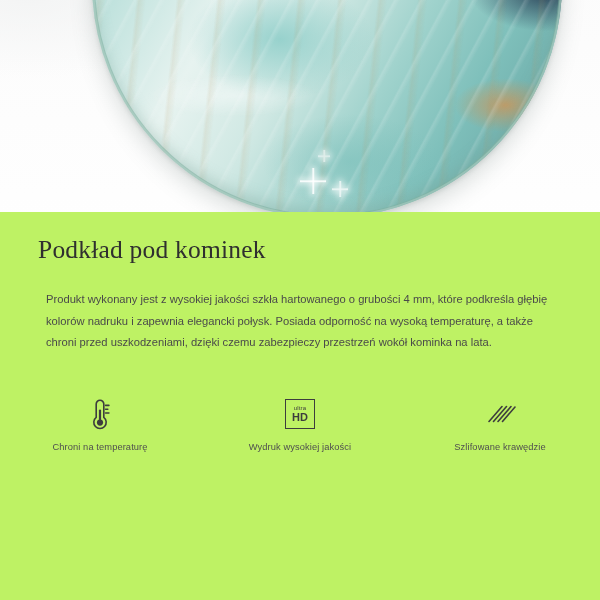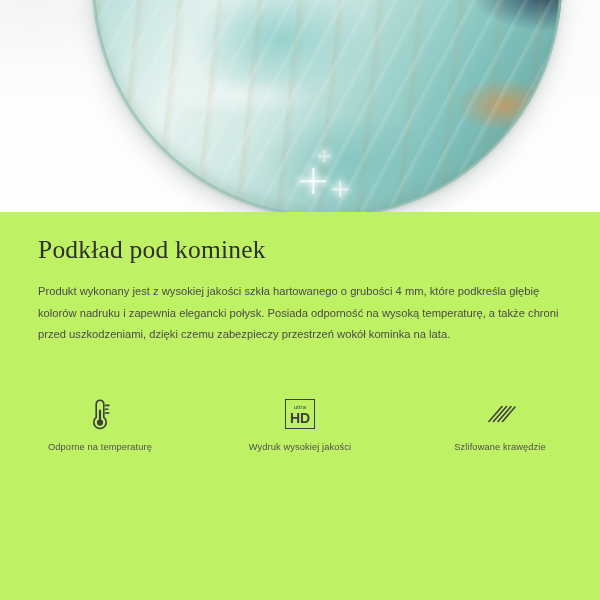--- a/index.html
+++ b/index.html
@@ -163,21 +163,21 @@
     font-family: "Liberation Serif", serif;
     font-weight: 400;
     font-size: 25.5px;
     line-height: 31px;
     color: #2f2f2f;
     letter-spacing: .2px;
   }
   .headline .l2 { display: block; }
 
   .paragraph {
-    margin: 0;
+    margin: 8px;
     padding: 16px 32px 0 38px;
     font-size: 11.2px;
     line-height: 21.5px;
     color: #4a4a4a;
   }
 
   
   .features {
     position: absolute;
     left: 0;
@@ -218,21 +218,21 @@
   }
   .ico-fill { fill: #3d3d3d; }
   .hd-box {
     width: 28px; height: 28px;
     border: 1.4px solid #3d3d3d;
     display: flex; flex-direction: column;
     align-items: center; justify-content: center;
     line-height: 1;
   }
   .hd-box .u { font-size: 6px; letter-spacing: .2px; color: #3d3d3d; }
-  .hd-box .h { font-size: 14px; font-weight: bold; color: #3d3d3d; margin-top: 1px; }
+  .hd-box .h { font-size: 11px; font-weight: bold; color: #3d3d3d; margin-top: 1px; }
 </style>
 </head>
 <body>
 
 <div class="page">
 
   <div class="hero">
     <div class="hero-backdrop"></div>
     <div class="disc">
       <div class="art"></div>
@@ -257,21 +257,21 @@
 
     <div class="feature">
       <span class="glyph">
         <svg class="ico" width="34" height="38" viewBox="0 0 34 38" aria-hidden="true">
           <path class="ico-stroke" d="M17 5.2c-2.1 0-3.8 1.7-3.8 3.8v13.4a6.2 6.2 0 1 0 7.6 0V9c0-2.1-1.7-3.8-3.8-3.8z"></path>
           <circle class="ico-fill" cx="17" cy="27.6" r="3.1"></circle>
           <rect class="ico-fill" x="15.9" y="14.5" width="2.2" height="12" rx="1.1"></rect>
           <path class="ico-stroke" d="M22.6 10.4h3.3M22.6 14.2h2.2M22.6 18h3.3"></path>
         </svg>
       </span>
-      <span class="caption">Odporne na temperaturę</span>
+      <span class="caption">Chroni na temperaturę</span>
     </div>
 
     <div class="feature">
       <span class="glyph">
         <span class="hd-box">
           <span class="u">ultra</span>
           <span class="h">HD</span>
         </span>
       </span>
       <span class="caption">Wydruk wysokiej jakości</span>

